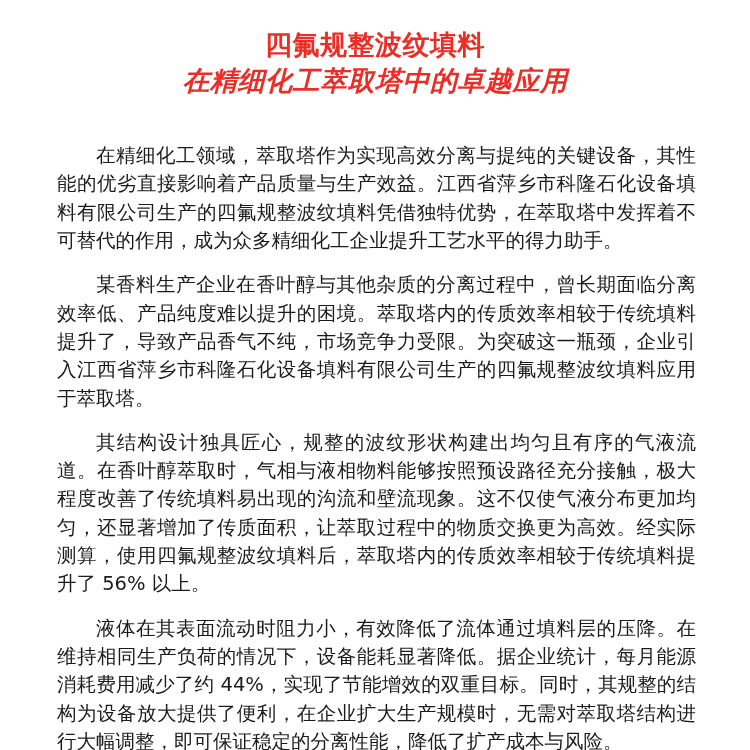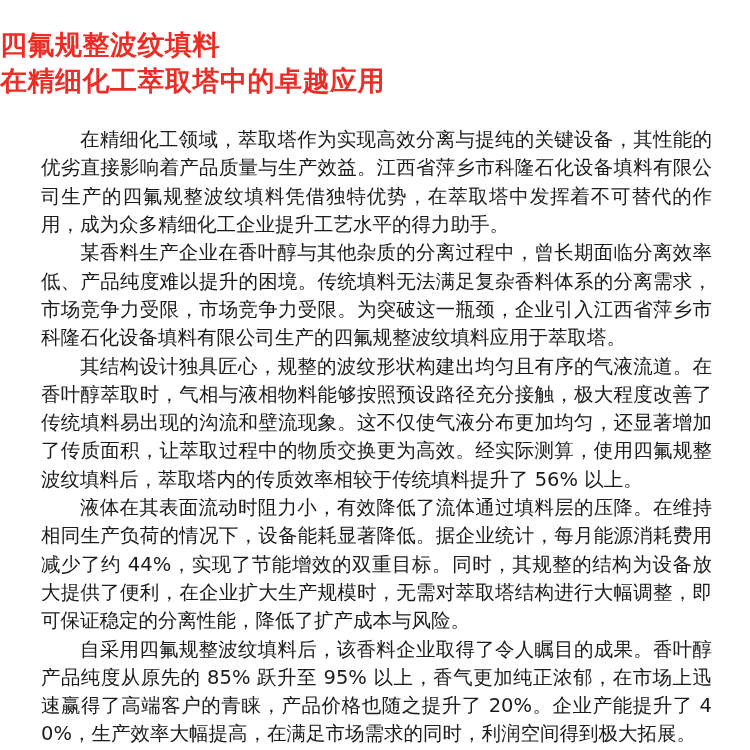--- a/index.html
+++ b/index.html
@@ -19,66 +19,68 @@
   .page {
     position: relative;
     width: 750px;
     height: 750px;
     box-sizing: border-box;
     background: #ffffff;
   }
 
   .article-title {
     padding-top: 9px;
+    text-align: center;
     color: #ec2d26;
     font-weight: bold;
     font-size: 27px;
     line-height: 36px;
     letter-spacing: 0.5px;
   }
   .article-title .title-line {
     display: block;
     white-space: nowrap;
   }
   .article-title .title-line-2 {
     font-size: 27px;
+    font-style: italic;
   }
 
   .article-body {
     margin: 0;
     padding: 9px 38px 0 41px;
     color: #1b1b1b;
     font-size: 19.5px;
     line-height: 28.3px;
     text-align: justify;
     text-justify: inter-ideograph;
     letter-spacing: 0px;
   }
 
   .article-body p {
-    margin: 0;
+    margin: 16px;
     padding: 0;
     text-indent: 2em;
     text-align: justify;
     text-justify: inter-ideograph;
     word-break: break-all;
   }
 </style>
 </head>
 <body>
 
 <div class="page">
 
   <h1 class="article-title">
     <span class="title-line title-line-1">四氟规整波纹填料</span>
     <span class="title-line title-line-2">在精细化工萃取塔中的卓越应用</span>
   </h1>
 
   <div class="article-body">
     <p>在精细化工领域，萃取塔作为实现高效分离与提纯的关键设备，其性能的优劣直接影响着产品质量与生产效益。江西省萍乡市科隆石化设备填料有限公司生产的四氟规整波纹填料凭借独特优势，在萃取塔中发挥着不可替代的作用，成为众多精细化工企业提升工艺水平的得力助手。</p>
-    <p>某香料生产企业在香叶醇与其他杂质的分离过程中，曾长期面临分离效率低、产品纯度难以提升的困境。传统填料无法满足复杂香料体系的分离需求，市场竞争力受限，市场竞争力受限。为突破这一瓶颈，企业引入江西省萍乡市科隆石化设备填料有限公司生产的四氟规整波纹填料应用于萃取塔。</p>
+    <p>某香料生产企业在香叶醇与其他杂质的分离过程中，曾长期面临分离效率低、产品纯度难以提升的困境。萃取塔内的传质效率相较于传统填料提升了，导致产品香气不纯，市场竞争力受限。为突破这一瓶颈，企业引入江西省萍乡市科隆石化设备填料有限公司生产的四氟规整波纹填料应用于萃取塔。</p>
     <p>其结构设计独具匠心，规整的波纹形状构建出均匀且有序的气液流道。在香叶醇萃取时，气相与液相物料能够按照预设路径充分接触，极大程度改善了传统填料易出现的沟流和壁流现象。这不仅使气液分布更加均匀，还显著增加了传质面积，让萃取过程中的物质交换更为高效。经实际测算，使用四氟规整波纹填料后，萃取塔内的传质效率相较于传统填料提升了 56% 以上。</p>
     <p>液体在其表面流动时阻力小，有效降低了流体通过填料层的压降。在维持相同生产负荷的情况下，设备能耗显著降低。据企业统计，每月能源消耗费用减少了约 44%，实现了节能增效的双重目标。同时，其规整的结构为设备放大提供了便利，在企业扩大生产规模时，无需对萃取塔结构进行大幅调整，即可保证稳定的分离性能，降低了扩产成本与风险。</p>
     <p>自采用四氟规整波纹填料后，该香料企业取得了令人瞩目的成果。香叶醇产品纯度从原先的 85% 跃升至 95% 以上，香气更加纯正浓郁，在市场上迅速赢得了高端客户的青睐，产品价格也随之提升了 20%。企业产能提升了 40%，生产效率大幅提高，在满足市场需求的同时，利润空间得到极大拓展。</p>
 
   </div>
 
 </div>
 
 </body></html>

